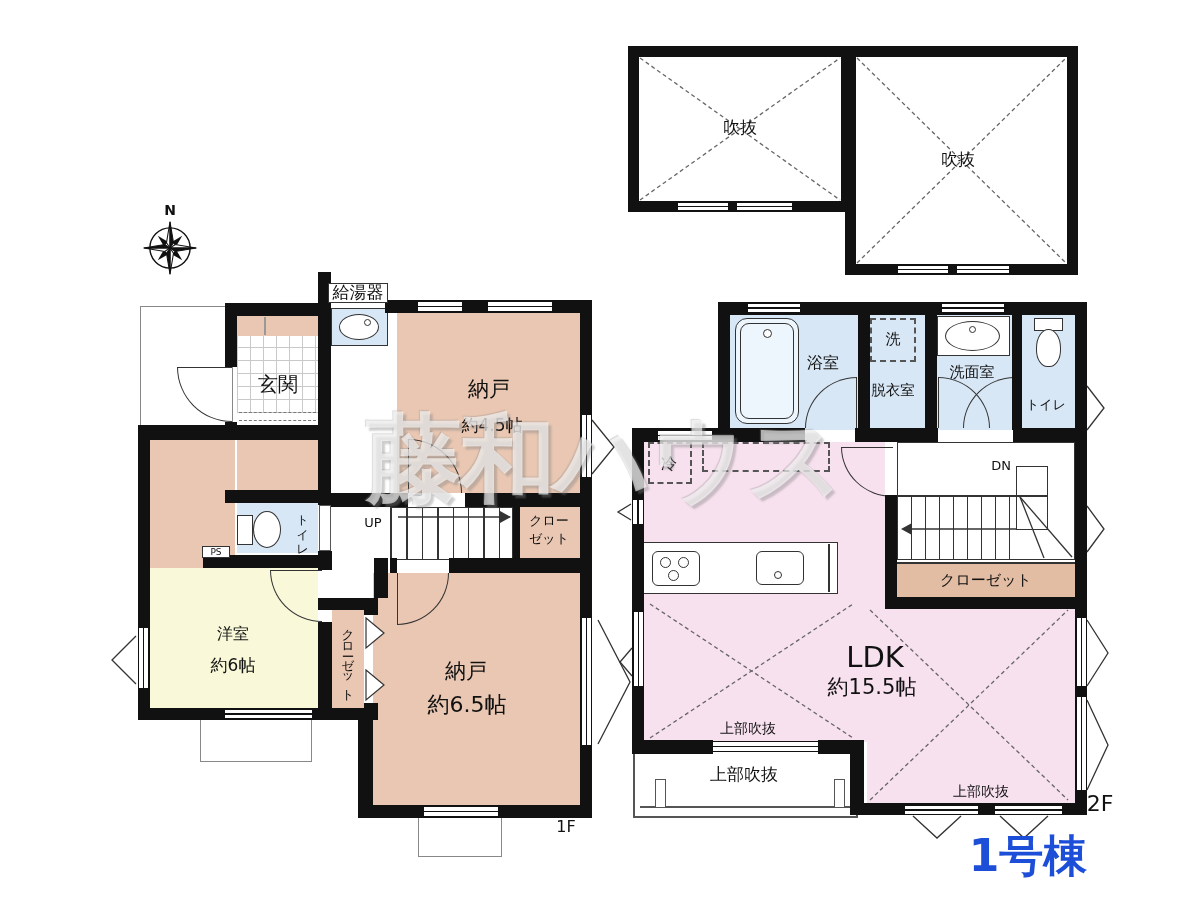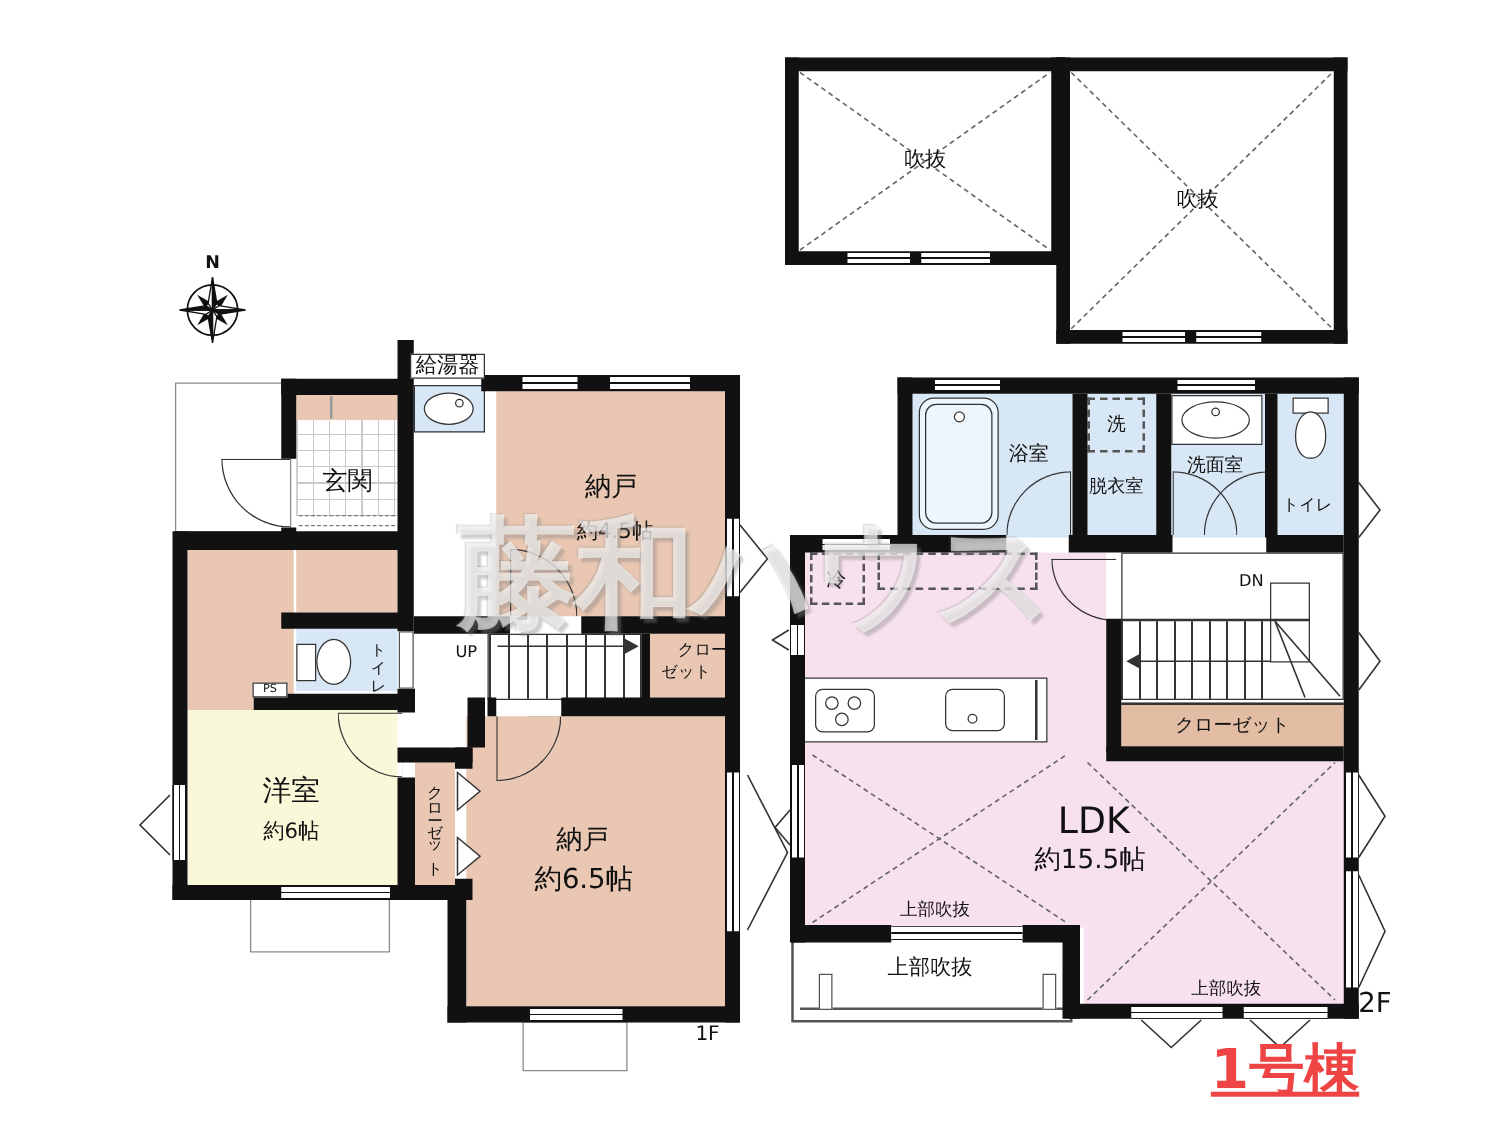--- a/index.html
+++ b/index.html
@@ -22,21 +22,21 @@
       transform:translate(-50%,-50%);}
   .vt{writing-mode:vertical-rl;text-orientation:upright;letter-spacing:1px;}
   .tile{background-color:#fff;z-index:2;
     background-image:repeating-linear-gradient(0deg,#c9c9c9 0 1px,transparent 1px 13px),
                      repeating-linear-gradient(90deg,#c9c9c9 0 1px,transparent 1px 13px);}
   .stair{z-index:14;background-image:repeating-linear-gradient(90deg,#333 0 1.5px,transparent 1.5px 15.4px);
          border:1.5px solid #333;background-color:#fff;}
   .stair2{z-index:14;background-image:repeating-linear-gradient(90deg,#333 0 1.5px,transparent 1.5px 14px);}
   #watermark{z-index:60;color:rgba(255,255,255,0.62);font-size:96px;font-weight:bold;letter-spacing:-2px;
      text-shadow:3px 3px 2px rgba(130,130,130,0.40),-1px -1px 1px rgba(130,130,130,0.30);pointer-events:none;}
-  #bldg{color:#ef4444;font-weight:bold;text-decoration:underline;}
+  #bldg{color:#1d4ed8;font-weight:bold;}
 </style>
 </head>
 <body>
 
 <div id="canvas">
 
   <div class="a w" style="left:628px;top:46px;width:224px;height:11px"></div>
   <div class="a w" style="left:628px;top:46px;width:11px;height:166px"></div>
   <div class="a w" style="left:628px;top:201px;width:224px;height:11px"></div>
   <div class="a w" style="left:841px;top:46px;width:11px;height:166px"></div>
@@ -239,26 +239,26 @@
       <polygon points="366,670 384,685 366,700"></polygon>
     </g>
     <polygon points="500,511 511,517 500,523" fill="#333"></polygon>
     <polygon points="912,523 901,529 912,535" fill="#333"></polygon>
   </svg>
 
   <span class="a lb" style="left:358px;top:293px;font-size:17px;z-index:41">給湯器</span>
   <span class="a lb" style="left:278px;top:384px;font-size:20px">玄関</span>
   <span class="a lb" style="left:489px;top:390px;font-size:21px">納戸</span>
   <span class="a lb" style="left:492px;top:426px;font-size:17px">約4.5帖</span>
-  <span class="a lb" style="left:562px;top:521px;font-size:13px">クロー</span>
+  <span class="a lb" style="left:549px;top:521px;font-size:13px">クロー</span>
   <span class="a lb" style="left:549px;top:539px;font-size:13px">ゼット</span>
   <span class="a lb vt" style="left:302px;top:528px;font-size:12px">トイレ</span>
   <span class="a lb" style="left:216px;top:552px;font-size:9px;z-index:41">PS</span>
   <span class="a lb" style="left:373px;top:523px;font-size:13px">UP</span>
-  <span class="a lb" style="left:233px;top:634px;font-size:23px">洋室</span>
+  <span class="a lb" style="left:233px;top:634px;font-size:16px">洋室</span>
   <span class="a lb" style="left:233px;top:666px;font-size:17px">約6帖</span>
   <span class="a lb vt" style="left:348px;top:658px;font-size:12.5px">クローゼット</span>
   <span class="a lb" style="left:466px;top:672px;font-size:21px">納戸</span>
   <span class="a lb" style="left:467px;top:705px;font-size:22px">約6.5帖</span>
   <span class="a lb" style="left:566px;top:827px;font-size:16px">1F</span>
 
   <span class="a lb" style="left:823px;top:363px;font-size:16px">浴室</span>
   <span class="a lb" style="left:893px;top:339px;font-size:15px">洗</span>
   <span class="a lb" style="left:893px;top:390px;font-size:14.5px">脱衣室</span>
   <span class="a lb" style="left:972px;top:372px;font-size:15px">洗面室</span>

